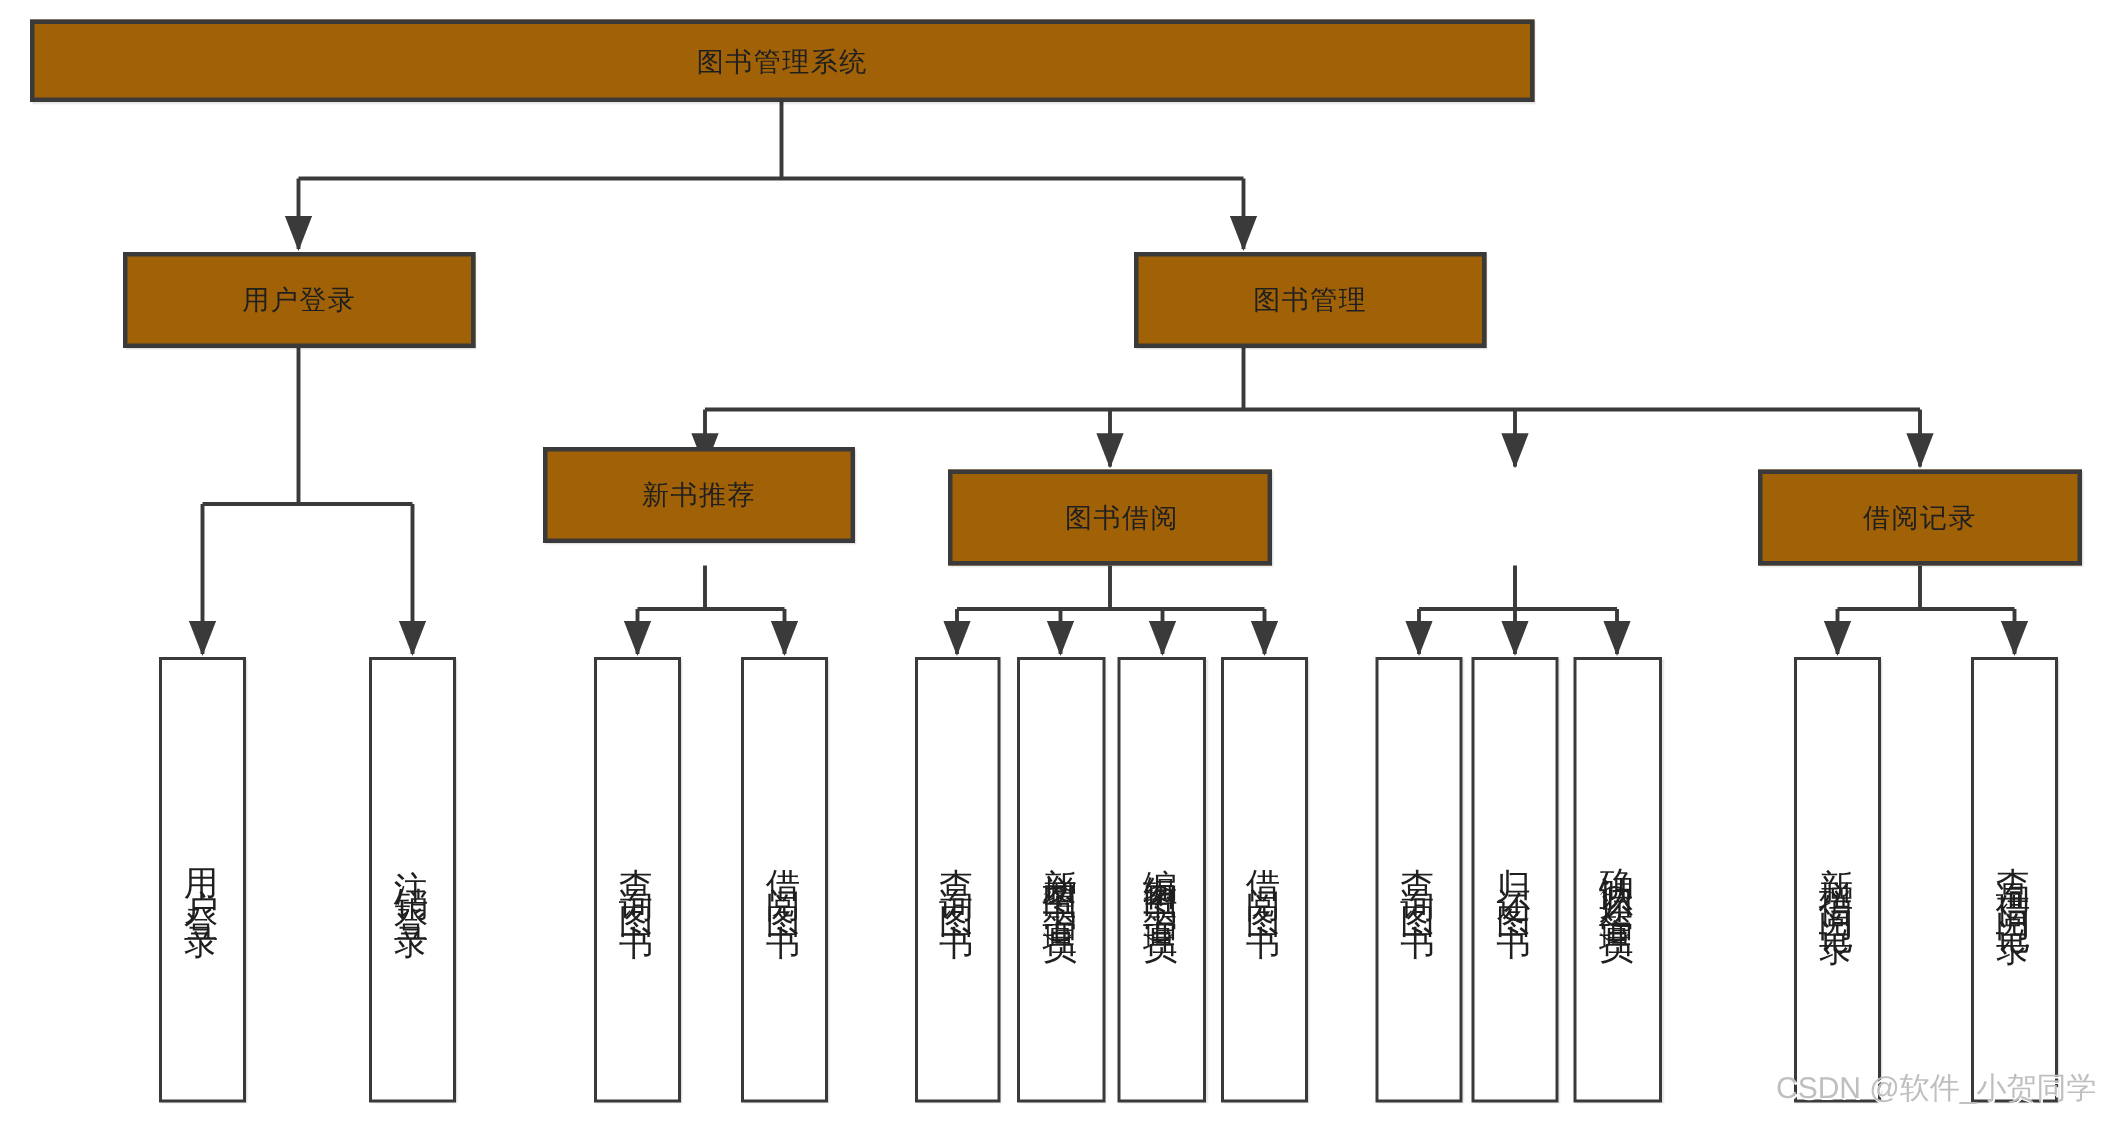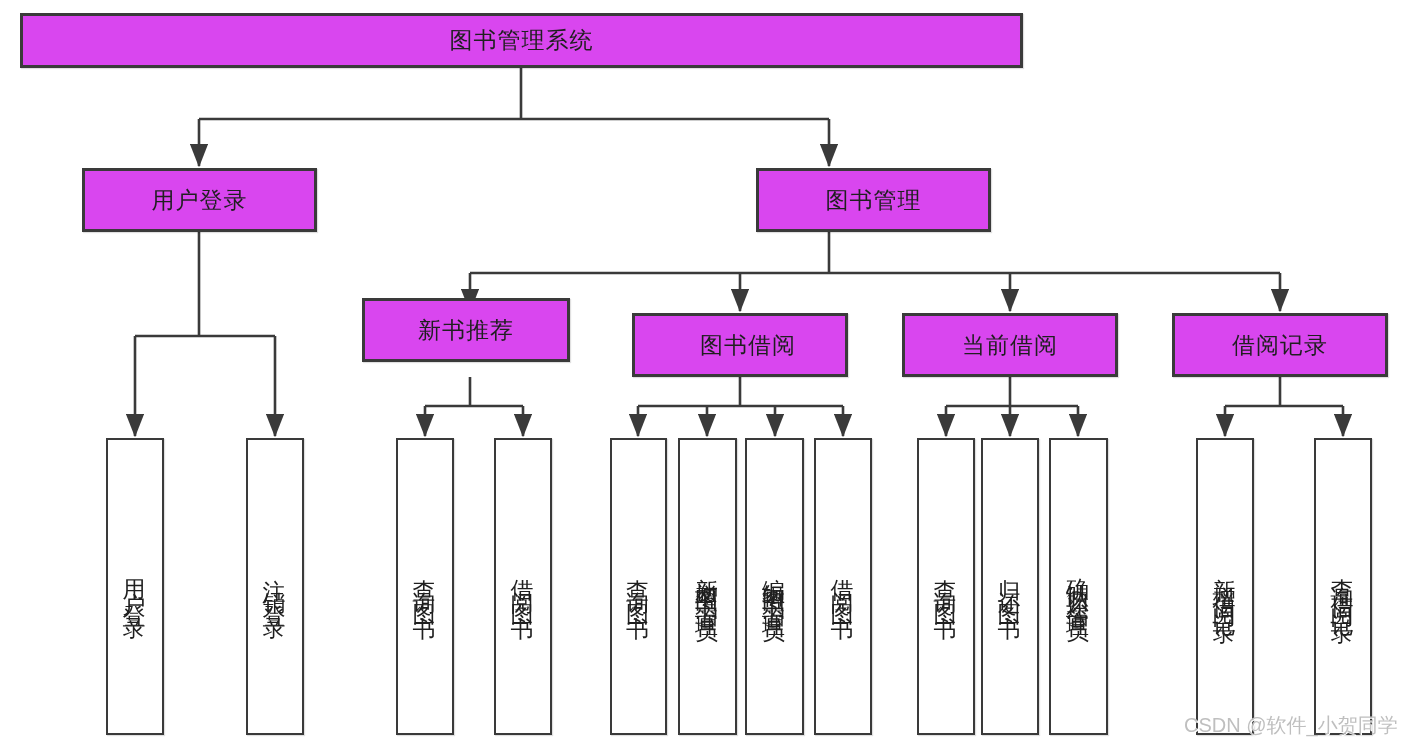--- a/index.html
+++ b/index.html
@@ -13,26 +13,26 @@
   }
   #connectors {
     position: absolute;
     left: 0; top: 0;
     width: 1405px; height: 747px;
     pointer-events: none;
   }
   .node {
     position: absolute;
     box-sizing: border-box;
-    background: #d946ef;
+    background: #a16207;
     border: 3px solid #3a3a3a;
     display: flex;
     align-items: center;
     justify-content: center;
-    font-size: 23px;
+    font-size: 18px;
     color: #1f1f1f;
     letter-spacing: 1px;
     box-shadow: 1px 1px 1px rgba(0,0,0,0.12);
     z-index: 2;
   }
   .leaf {
     position: absolute;
     box-sizing: border-box;
     background: #ffffff;
     border: 2.5px solid #3a3a3a;
@@ -105,21 +105,20 @@
     </g>
   </svg>
 
   <div class="node" style="left:20px; top:13px; width:1003px; height:55px;">图书管理系统</div>
 
   <div class="node" style="left:82px; top:168px; width:235px; height:64px;">用户登录</div>
   <div class="node" style="left:712px; top:168px; width:235px; height:64px;margin-left:44px;">图书管理</div>
 
   <div class="node" style="left:362px; top:298px; width:208px; height:64px;">新书推荐</div>
   <div class="node" style="left:632px; top:313px; width:216px; height:64px;padding-left:16px;">图书借阅</div>
-  <div class="node" style="left:902px; top:313px; width:216px; height:64px;">当前借阅</div>
   <div class="node" style="left:1172px; top:313px; width:216px; height:64px;">借阅记录</div>
 
   <div class="leaf ls4" style="left:106px; width:58px;">用户登录</div>
   <div class="leaf ls4" style="left:246px; width:58px;">注销登录</div>
 
   <div class="leaf ls4" style="left:396px; width:58px;">查询图书</div>
   <div class="leaf ls4" style="left:494px; width:58px;">借阅图书</div>
 
   <div class="leaf ls4" style="left:610px; width:57px;">查询图书</div>
   <div class="leaf ls9" style="left:678px; width:59px;">新增图书（管理员）</div>

